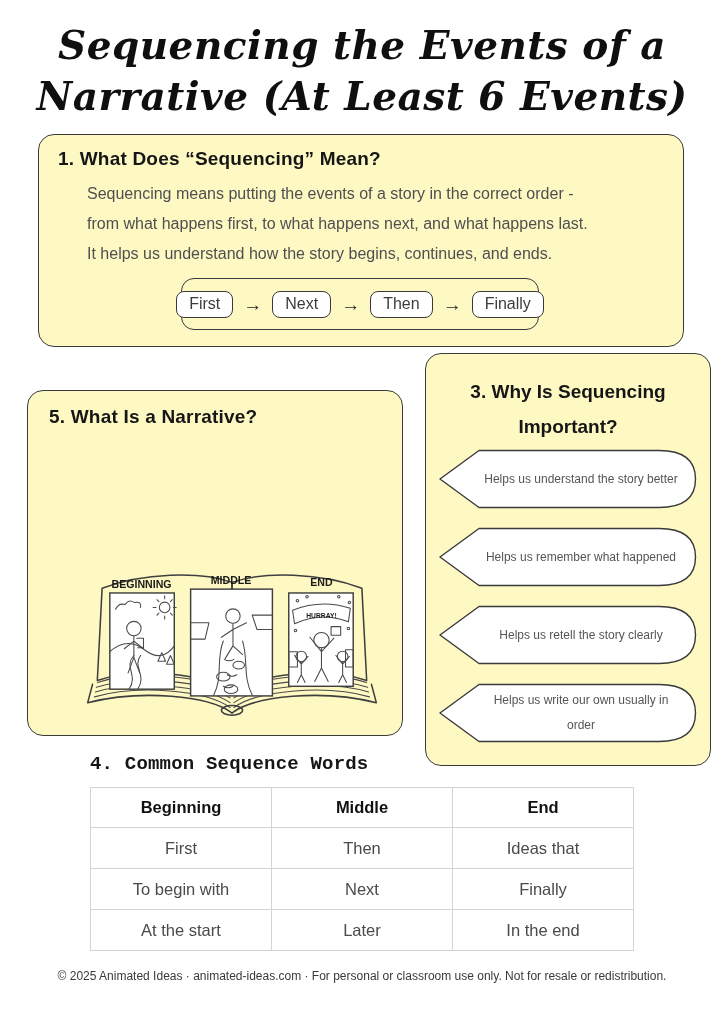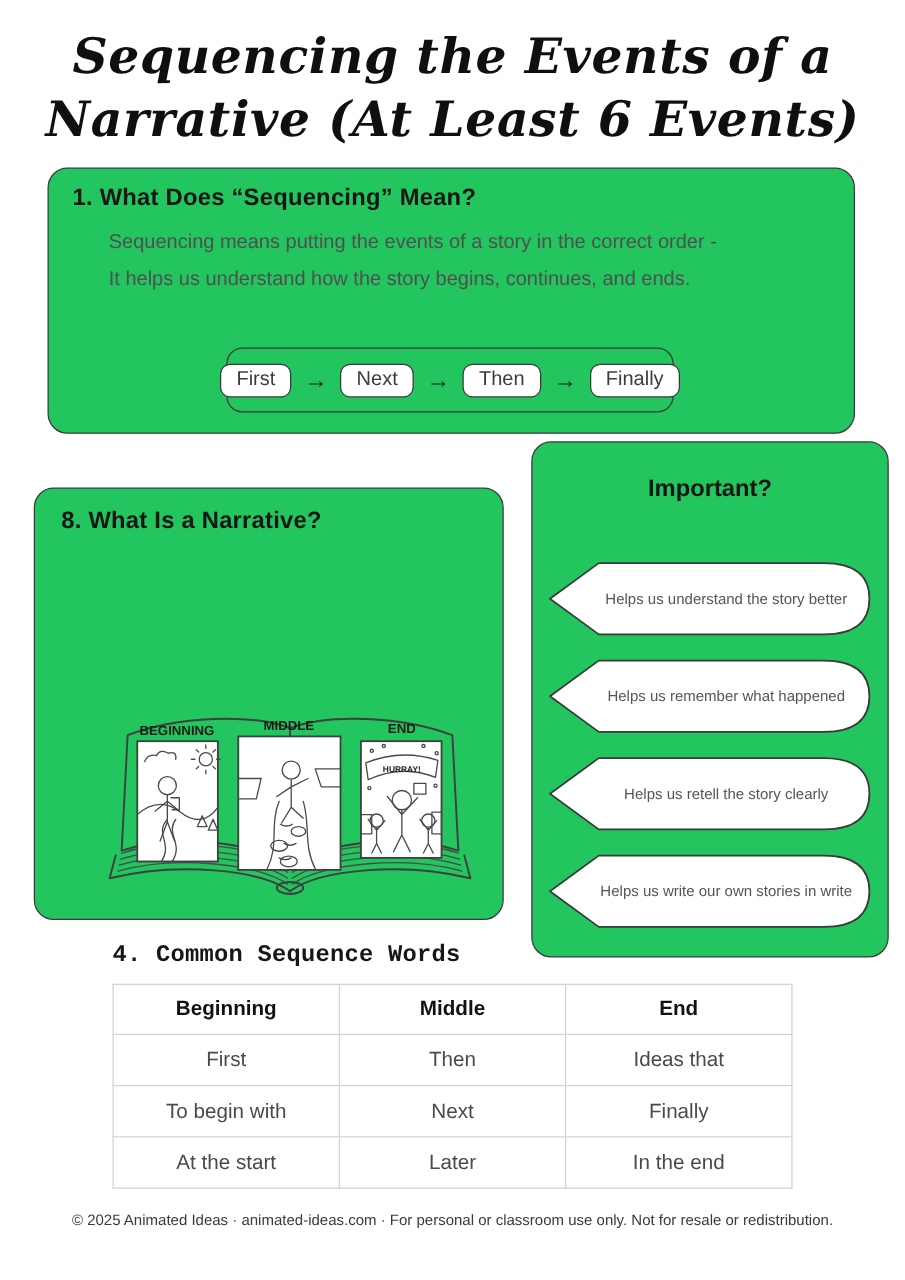--- a/index.html
+++ b/index.html
@@ -9,21 +9,21 @@
     font-family:"Liberation Sans", sans-serif; overflow:hidden;border-radius:20px;
   }
   
   .title {
     position:absolute; top:20px; left:0; width:724px; text-align:center;
     font-family:"DejaVu Serif", serif; font-style:italic; font-weight:bold;
     font-size:39px; line-height:51px; color:#0f0f0f; letter-spacing:0.5px;
   }
   .title span { display:block; }
   
-  .rbox { position:absolute; border:1.6px solid #3a3a3a; border-radius:16px; background:#22c55e; }
+  .rbox { position:absolute; border:1.6px solid #3a3a3a; border-radius:16px; background:#fef9c3; }
   #box1 { left:38px; top:134px; width:646px; height:213px; }
   #box2 { left:27px; top:390px; width:376px; height:346px; }
   #box3 { left:425px; top:353px; width:286px; height:413px; }
   .sec-heading {
     font-weight:bold; font-size:19px; color:#161616; letter-spacing:0.2px;
   }
   #box1 .sec-heading { position:absolute; left:19px; top:13px; }
   #box1 .body-lines { position:absolute; left:48px; top:44px; width:584px;
     font-size:16px; line-height:30px; color:#4f4f4f; }
   
@@ -80,35 +80,36 @@
 
   <div class="title">
     <span>Sequencing the Events of a</span>
     <span>Narrative (At Least 6 Events)</span>
   </div>
 
   <div class="rbox" id="box1">
     <div class="sec-heading">1. What Does “Sequencing” Mean?</div>
     <div class="body-lines">
       <div>Sequencing means putting the events of a story in the correct order -</div>
+      <div>from what happens first, to what happens next, and what happens last.</div>
       <div>It helps us understand how the story begins, continues, and ends.</div>
     </div>
     <div class="flow-strip">
       <span class="flow-box">First</span>
       <span class="flow-arrow">→</span>
       <span class="flow-box">Next</span>
       <span class="flow-arrow">→</span>
       <span class="flow-box">Then</span>
       <span class="flow-arrow">→</span>
       <span class="flow-box">Finally</span>
     </div>
   </div>
 
   <div class="rbox" id="box2">
-    <div class="sec-heading">8. What Is a Narrative?</div>
+    <div class="sec-heading">5. What Is a Narrative?</div>
 
     <div class="book-wrap">
       <svg width="324" height="152" viewBox="0 0 330 158">
 
         <path class="lineart" d="M20,122 L15,141 C72,127 140,134 164,151 L165,152 L166,151 C190,134 258,127 315,141 L310,122" fill="#ffffff"></path>
 
         <path class="lineart-thin" d="M25,120 C66,107 136,113 163,131"></path>
         <path class="lineart-thin" d="M24,125 C66,112 136,118 163,136"></path>
         <path class="lineart-thin" d="M23,130 C66,117 137,123 163,141"></path>
         <path class="lineart-thin" d="M22,135 C67,122 138,128 163,146"></path>
@@ -173,20 +174,21 @@
           <circle cx="280" cy="93" r="5.5"></circle>
           <path d="M280,99 L280,112 M280,101 L273,92 M280,101 L287,93 M280,112 L276,120 M280,112 L284,120"></path>
         </g>
         <text x="258" y="53" text-anchor="middle" font-size="7" font-weight="bold" fill="#1a1a1a" font-family="Liberation Sans, sans-serif">HURRAY!</text>
       </svg>
     </div>
   </div>
 
   <div class="rbox" id="box3">
     <div class="sec-heading3">
+      <div>3. Why Is Sequencing</div>
       <div>Important?</div>
     </div>
     <div class="callouts">
       <div class="callout">
         <svg width="262" height="64" viewBox="0 0 262 64">
             <path d="M3,32 L42,3.5 H222 Q258.5,3.5 258.5,32 Q258.5,60.5 222,60.5 H42 Z" fill="#ffffff" stroke="#3a3a3a" stroke-width="1.4" stroke-linejoin="round"></path>
           </svg>
         <div class="co-text">Helps us understand the story better</div>
       </div>
       <div class="callout">
@@ -198,21 +200,21 @@
       <div class="callout">
         <svg width="262" height="64" viewBox="0 0 262 64">
             <path d="M3,32 L42,3.5 H222 Q258.5,3.5 258.5,32 Q258.5,60.5 222,60.5 H42 Z" fill="#ffffff" stroke="#3a3a3a" stroke-width="1.4" stroke-linejoin="round"></path>
           </svg>
         <div class="co-text">Helps us retell the story clearly</div>
       </div>
       <div class="callout">
         <svg width="262" height="64" viewBox="0 0 262 64">
             <path d="M3,32 L42,3.5 H222 Q258.5,3.5 258.5,32 Q258.5,60.5 222,60.5 H42 Z" fill="#ffffff" stroke="#3a3a3a" stroke-width="1.4" stroke-linejoin="round"></path>
           </svg>
-        <div class="co-text">Helps us write our own stories in write</div>
+        <div class="co-text">Helps us write our own usually in order</div>
       </div>
     </div>
   </div>
 
   <div id="sec4-heading">4. Common Sequence Words</div>
   <table class="seq-table">
     <thead>
       <tr>
         <th>Beginning</th>
         <th>Middle</th>

